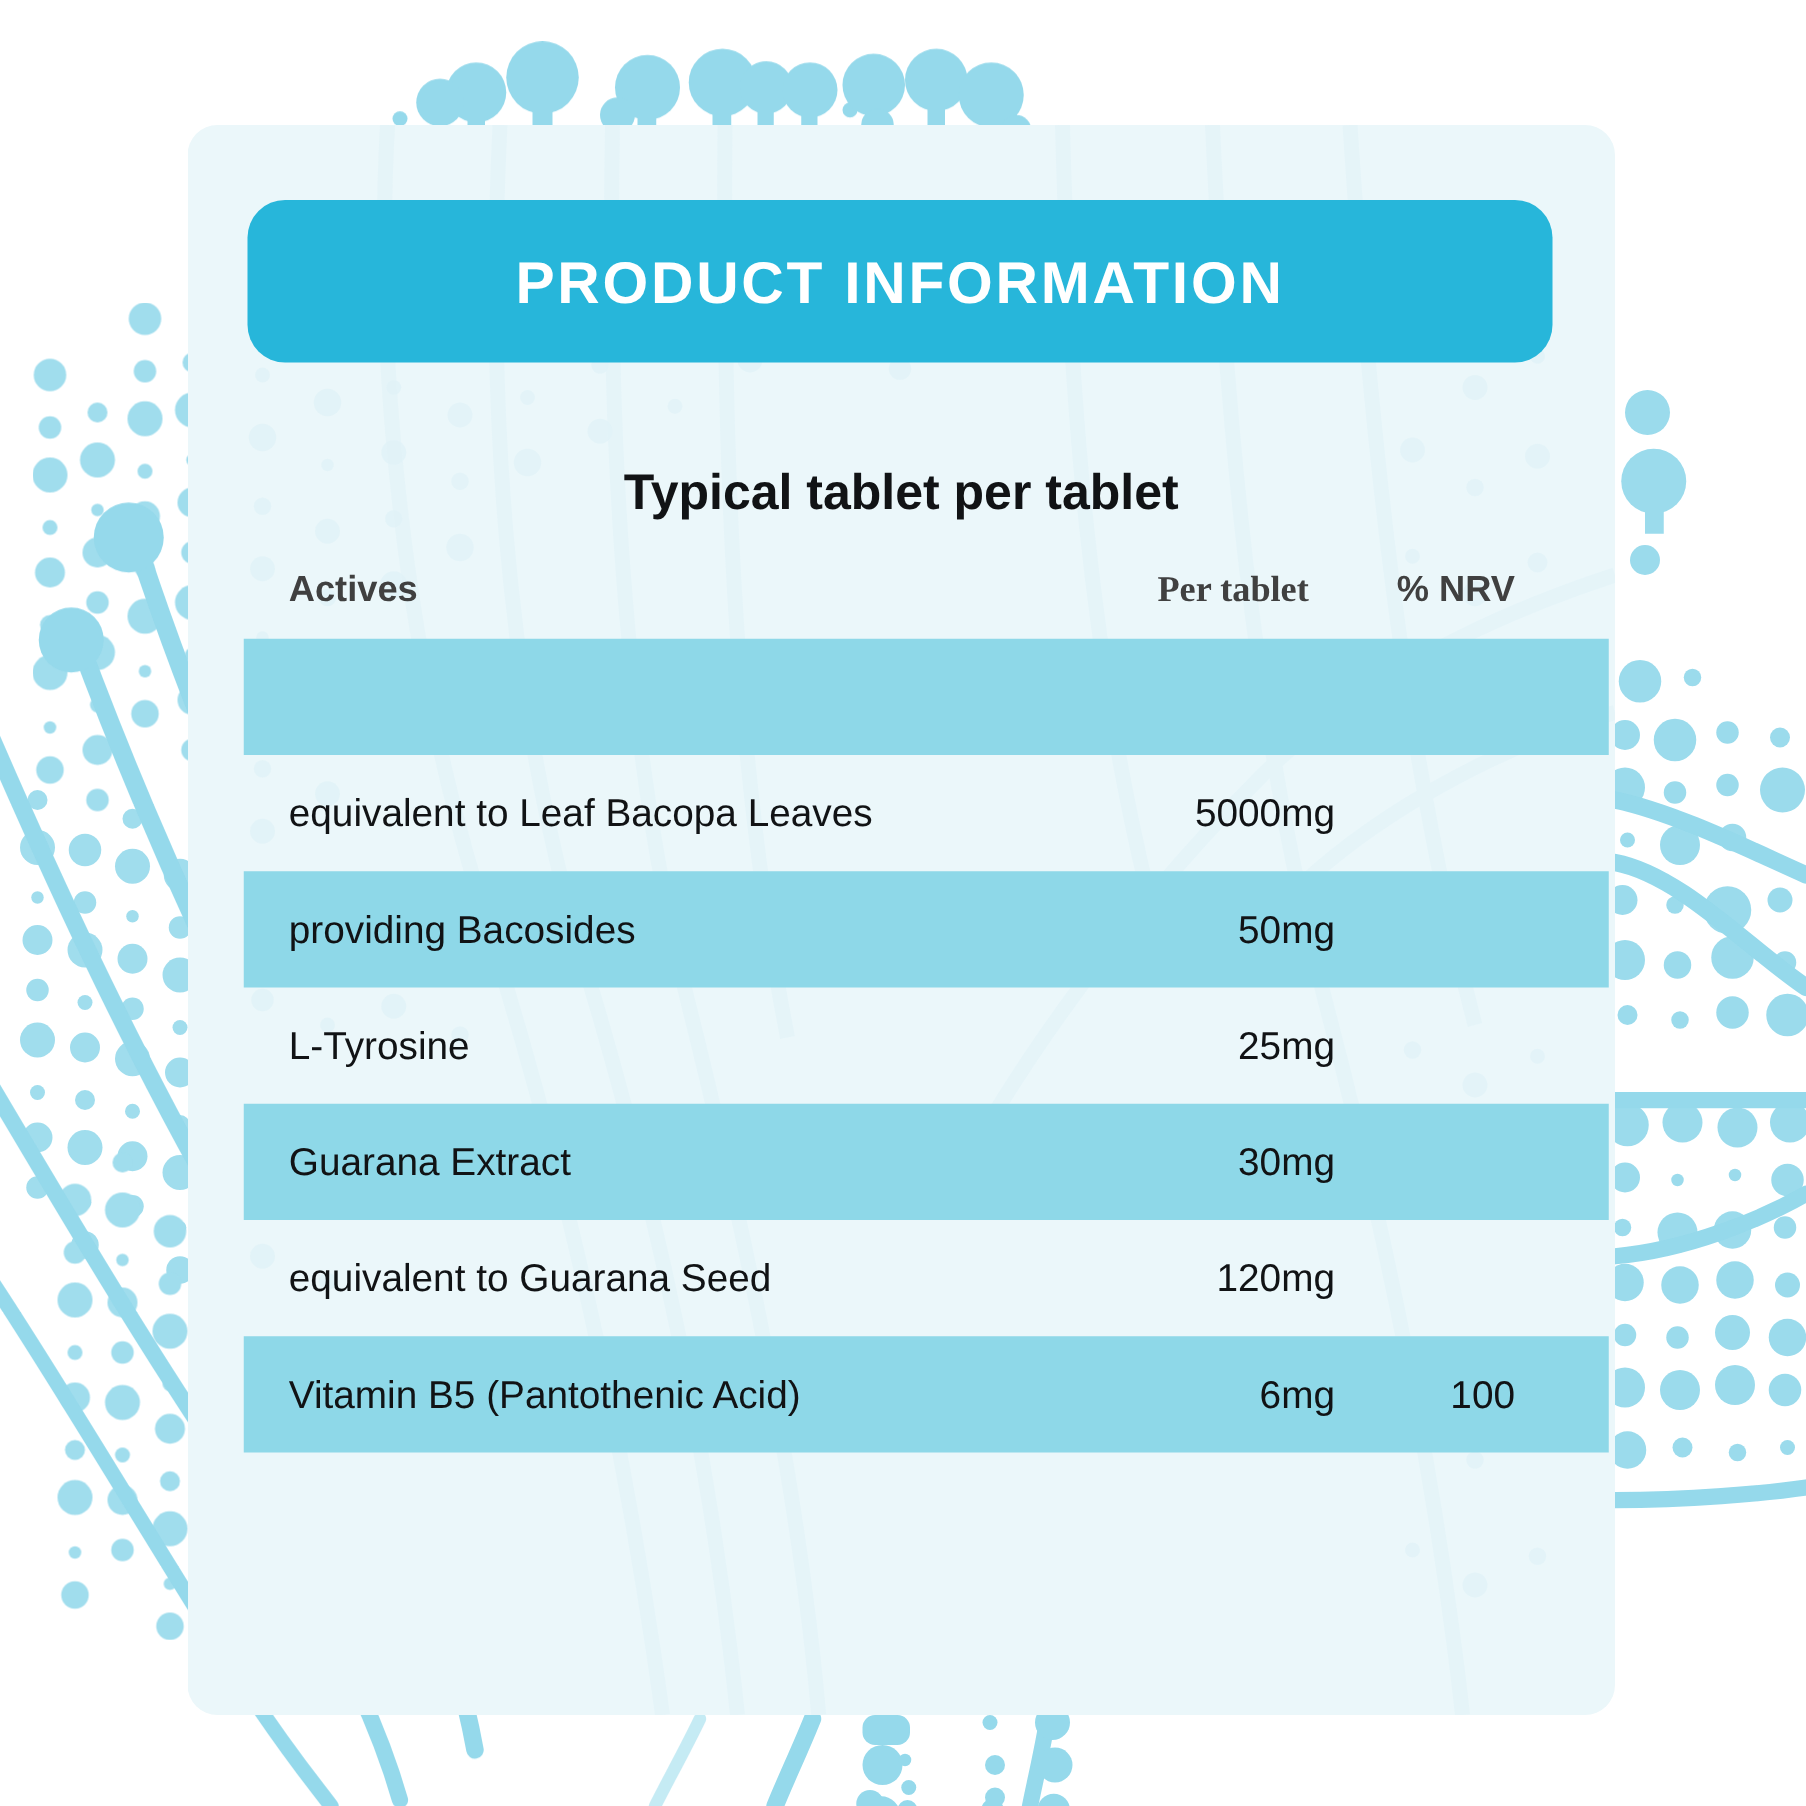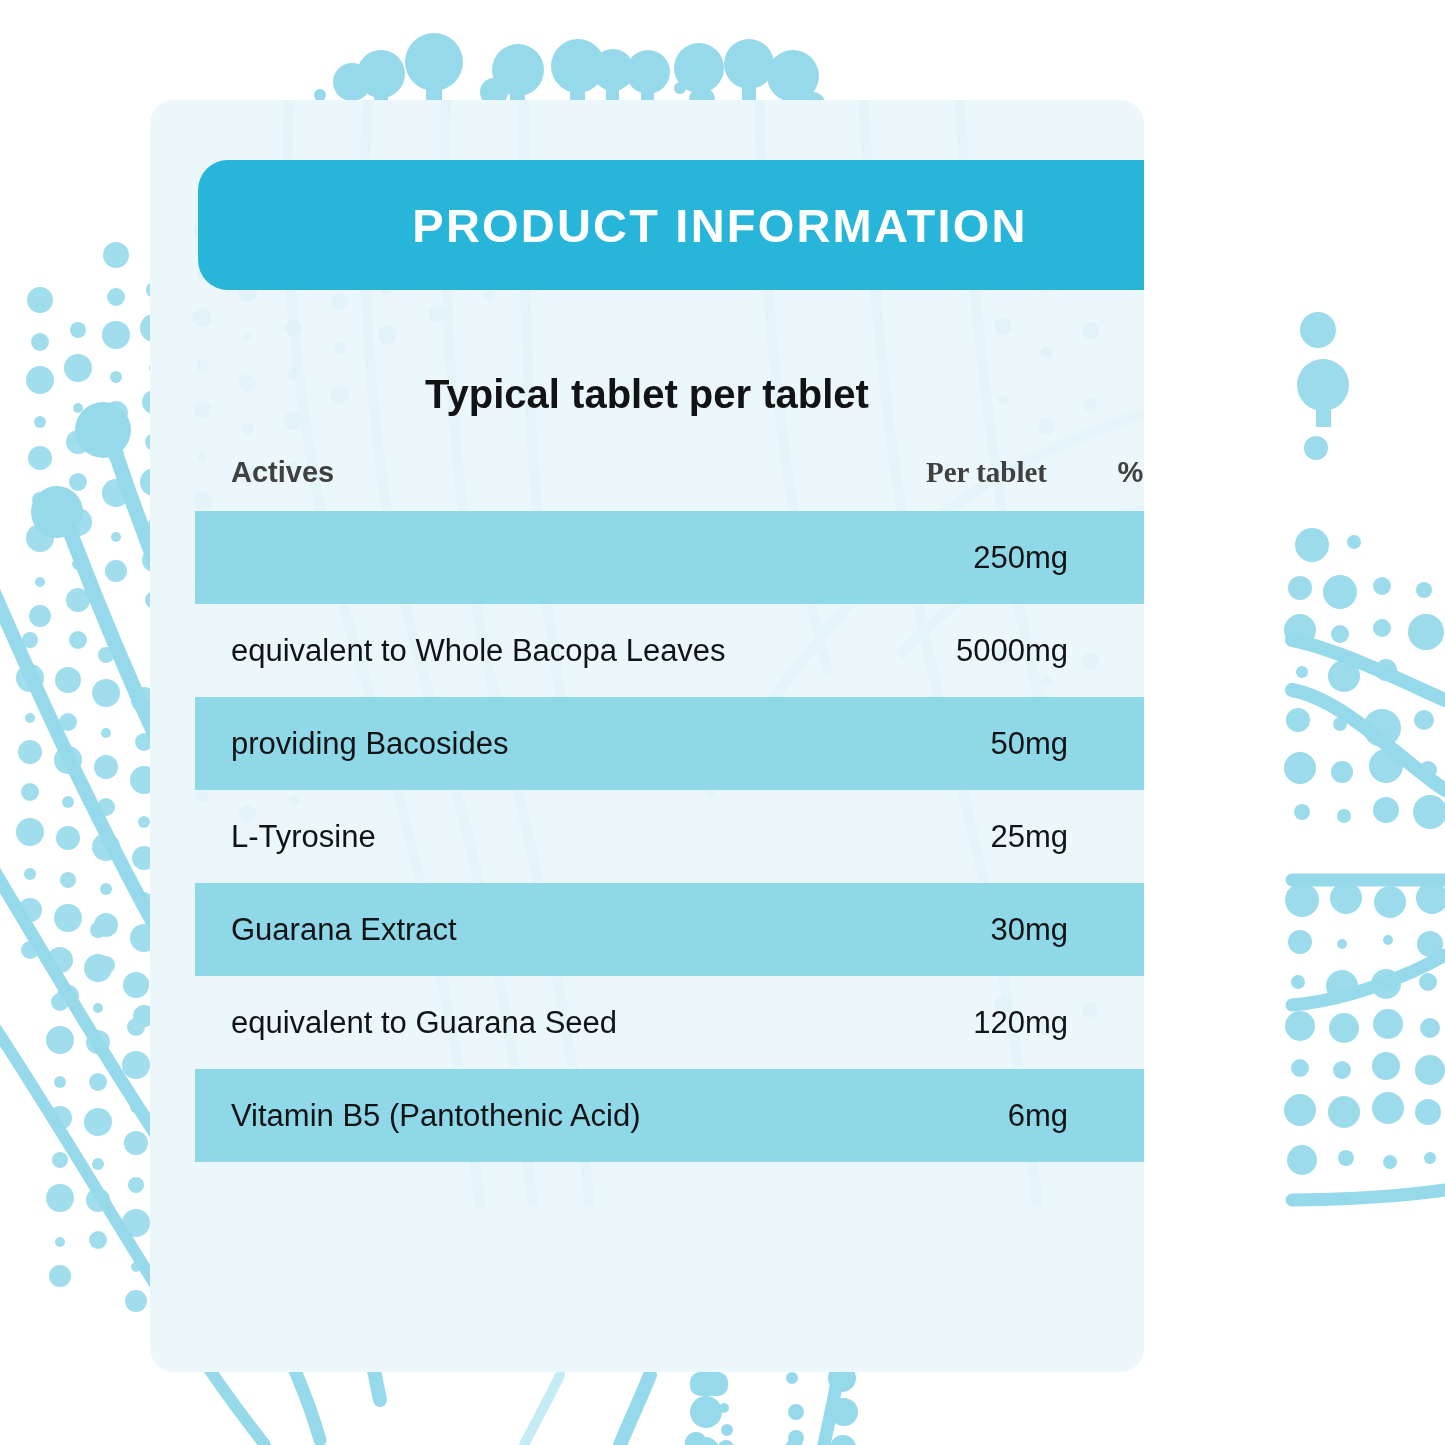--- a/index.html
+++ b/index.html
@@ -23,21 +23,21 @@
     width: 1445px;
     height: 1445px;
     pointer-events: none;
   }
 
   
   #info-card {
     position: absolute;
     left: 150px;
     top: 100px;
-    width: 994px;
+    width: 1142px;
     height: 1272px;
     background: #EBF7FA;
     border-radius: 24px;
     overflow: hidden;
   }
 
   
   #card-pattern {
     position: absolute;
     inset: 0;
@@ -470,25 +470,24 @@
     <div id="nutrition-table">
 
       <div class="thead-row">
         <div class="th th-actives">Actives</div>
         <div class="th th-pertablet">Per tablet</div>
         <div class="th th-nrv">% NRV</div>
       </div>
 
       <div class="tbody" id="table-body">
           <div class="trow shaded">
-            <div class="cell cell-amount">250mg</div>
             <div class="cell cell-nrv"></div>
           </div>
           <div class="trow">
-            <div class="cell cell-name">equivalent to Whole Bacopa Leaves</div>
+            <div class="cell cell-name">equivalent to Leaf Bacopa Leaves</div>
             <div class="cell cell-amount">5000mg</div>
             <div class="cell cell-nrv"></div>
           </div>
           <div class="trow shaded">
             <div class="cell cell-name">providing Bacosides</div>
             <div class="cell cell-amount">50mg</div>
             <div class="cell cell-nrv"></div>
           </div>
           <div class="trow">
             <div class="cell cell-name">L-Tyrosine</div>

